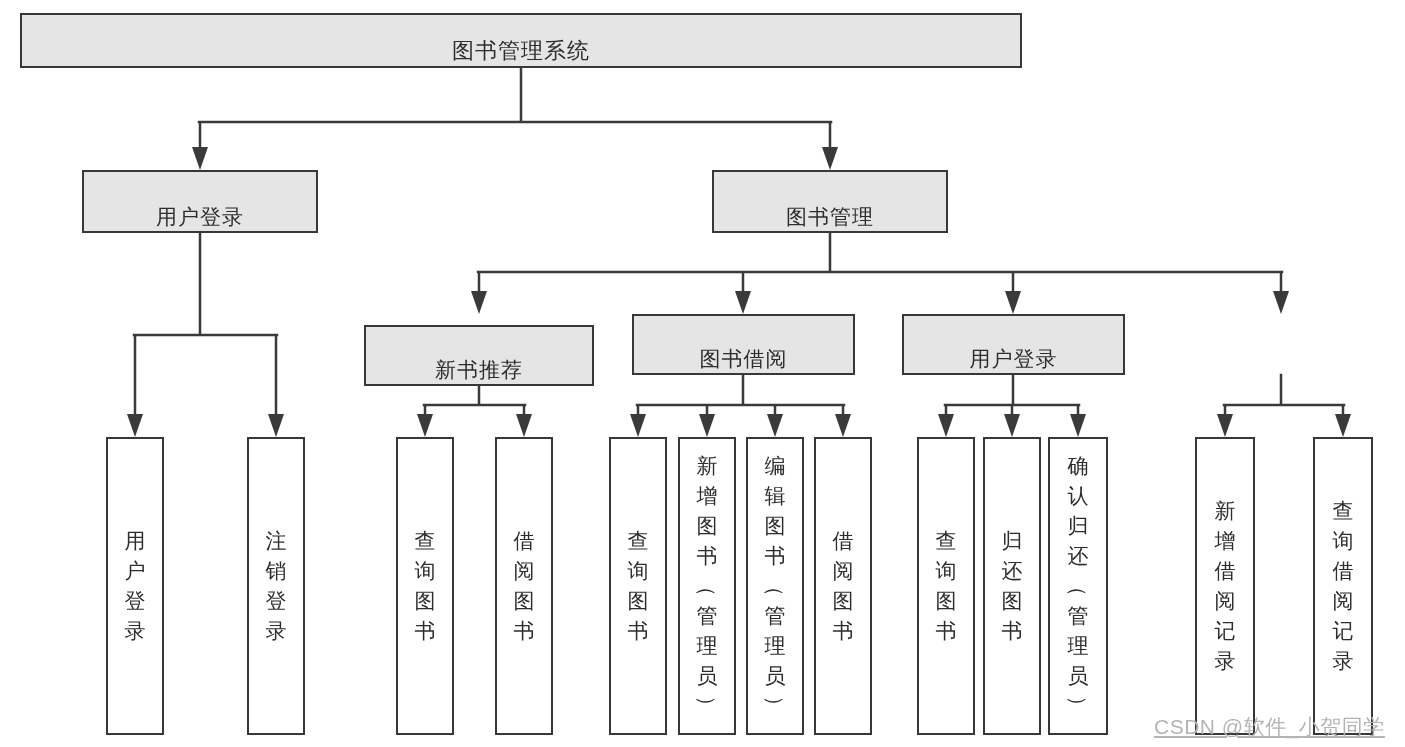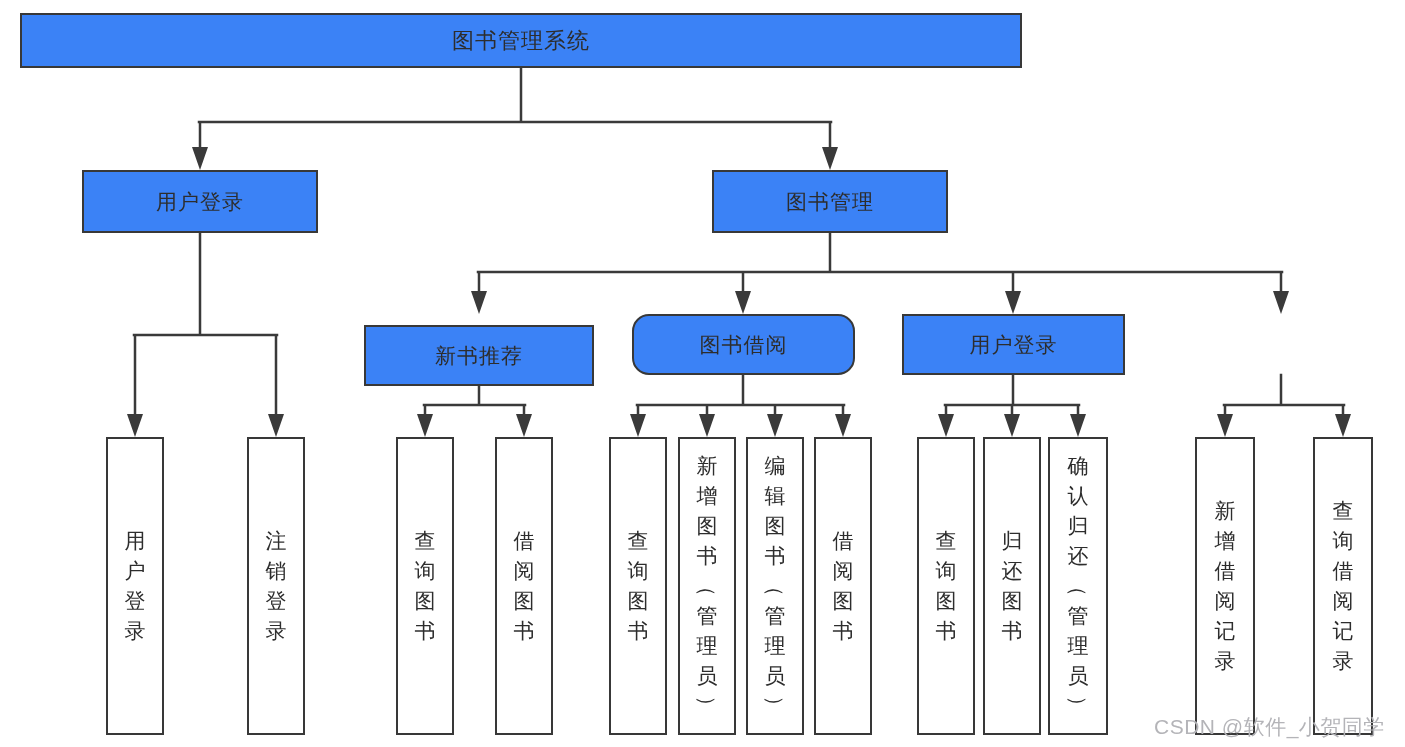--- a/index.html
+++ b/index.html
@@ -17,23 +17,23 @@
     font-family:"Liberation Sans","DejaVu Sans",sans-serif;
     color:var(--text);
     overflow:hidden;
   }
   .wires{position:absolute;left:0;top:0;width:1405px;height:747px;}
   .wire{fill:none;stroke:var(--line);stroke-width:2.5;stroke-linecap:square;}
   .arrow{fill:var(--line);stroke:none;}
   .box{
     position:absolute;
     box-sizing:border-box;
-    background:#3b82f6;
+    background:#e5e5e5;
     border:2.5px solid var(--border);
-    display:flex;align-items:center;justify-content:center;
+    display:flex;align-items:flex-end;justify-content:center;
     font-size:21px;letter-spacing:1px;
     white-space:nowrap;
   }
   .box.root{font-size:22px;}
   .vbox{
     position:absolute;
     box-sizing:border-box;
     background:#fff;
     border:2.5px solid var(--border);
     display:flex;align-items:center;justify-content:center;
@@ -48,20 +48,21 @@
     line-height:30px;text-align:center;
   }
   .vchar.rot{transform:rotate(90deg);}
   .watermark{
     position:absolute;
     left:1154px;top:713px;
     font-size:21px;
     color:var(--wm);
     white-space:nowrap;
     letter-spacing:0.5px;
+    text-decoration:underline;
   }
 </style>
 </head>
 <body>
 
 <div class="stage">
 
   <svg class="wires" viewBox="0 0 1405 747" aria-hidden="true">
     <path class="wire" d="M521 68 L521 122 M199 122 L831 122 M200 122 L200 150 M830 122 L830 150"></path>
     <path class="wire" d="M200 233 L200 335 M134 335 L277 335 M135 335 L135 418 M276 335 L276 418"></path>
@@ -101,21 +102,21 @@
   <div class="box" style="left:712px;top:170px;width:236px;height:63px;">
     <span>图书管理</span>
   </div>
   <div class="box" style="left:82px;top:170px;width:236px;height:63px;">
     <span>用户登录</span>
   </div>
 
   <div class="box" style="left:364px;top:314px;width:230px;height:61px;margin-top:11px;">
     <span>新书推荐</span>
   </div>
-  <div class="box" style="left:632px;top:314px;width:223px;height:61px;border-radius:17px;">
+  <div class="box" style="left:632px;top:314px;width:223px;height:61px;">
     <span>图书借阅</span>
   </div>
   <div class="box" style="left:902px;top:314px;width:223px;height:61px;">
     <span>用户登录</span>
   </div>
 
   <div class="vbox" style="left:106px;top:437px;width:58px;height:298px;">
     <div class="vtext">
         <span class="vchar">用</span>
         <span class="vchar">户</span>

